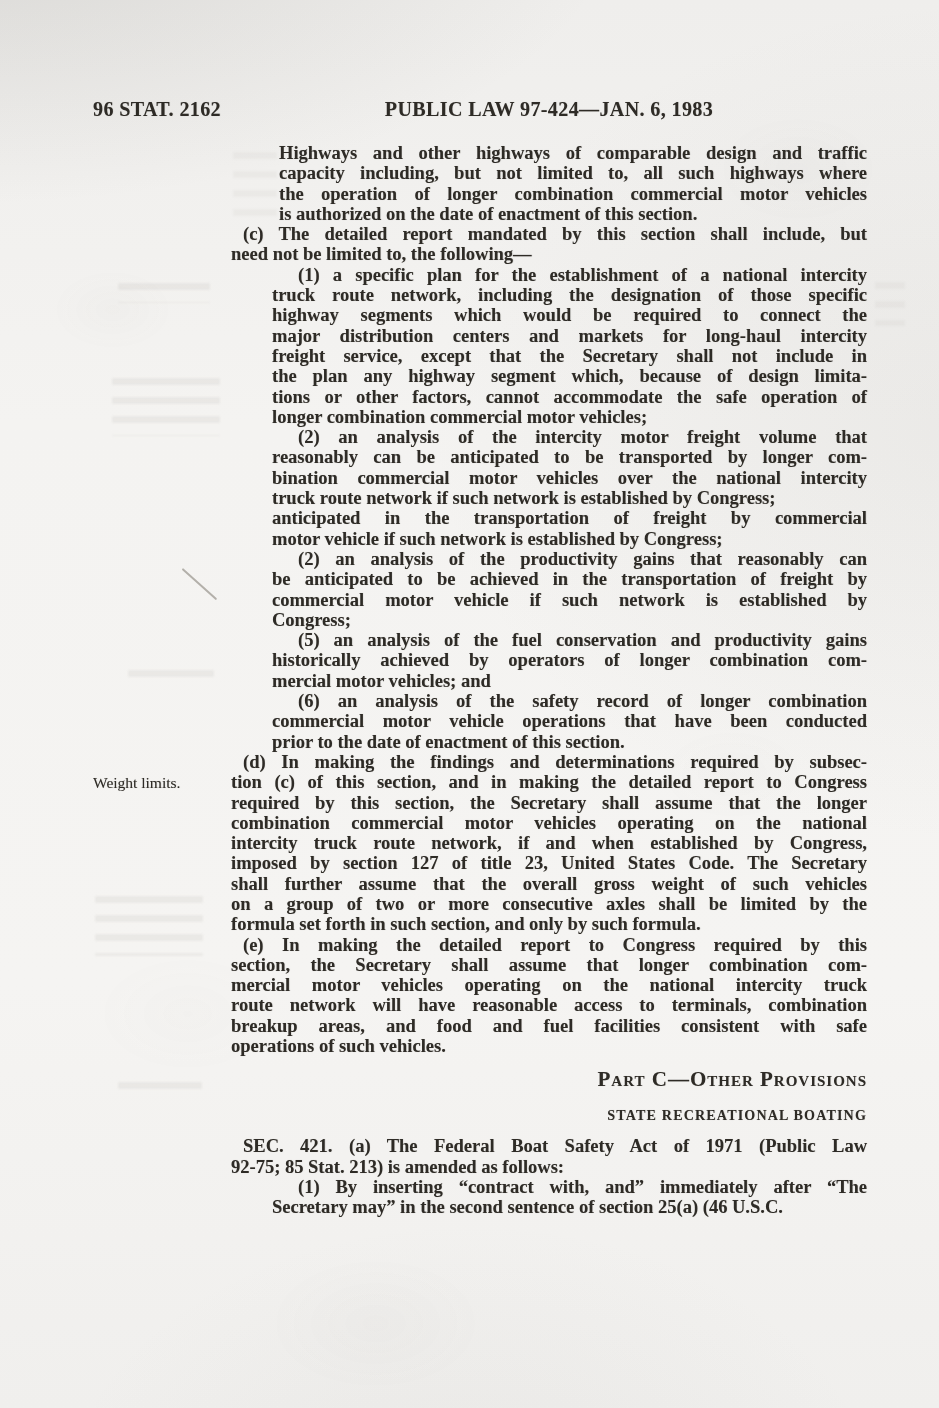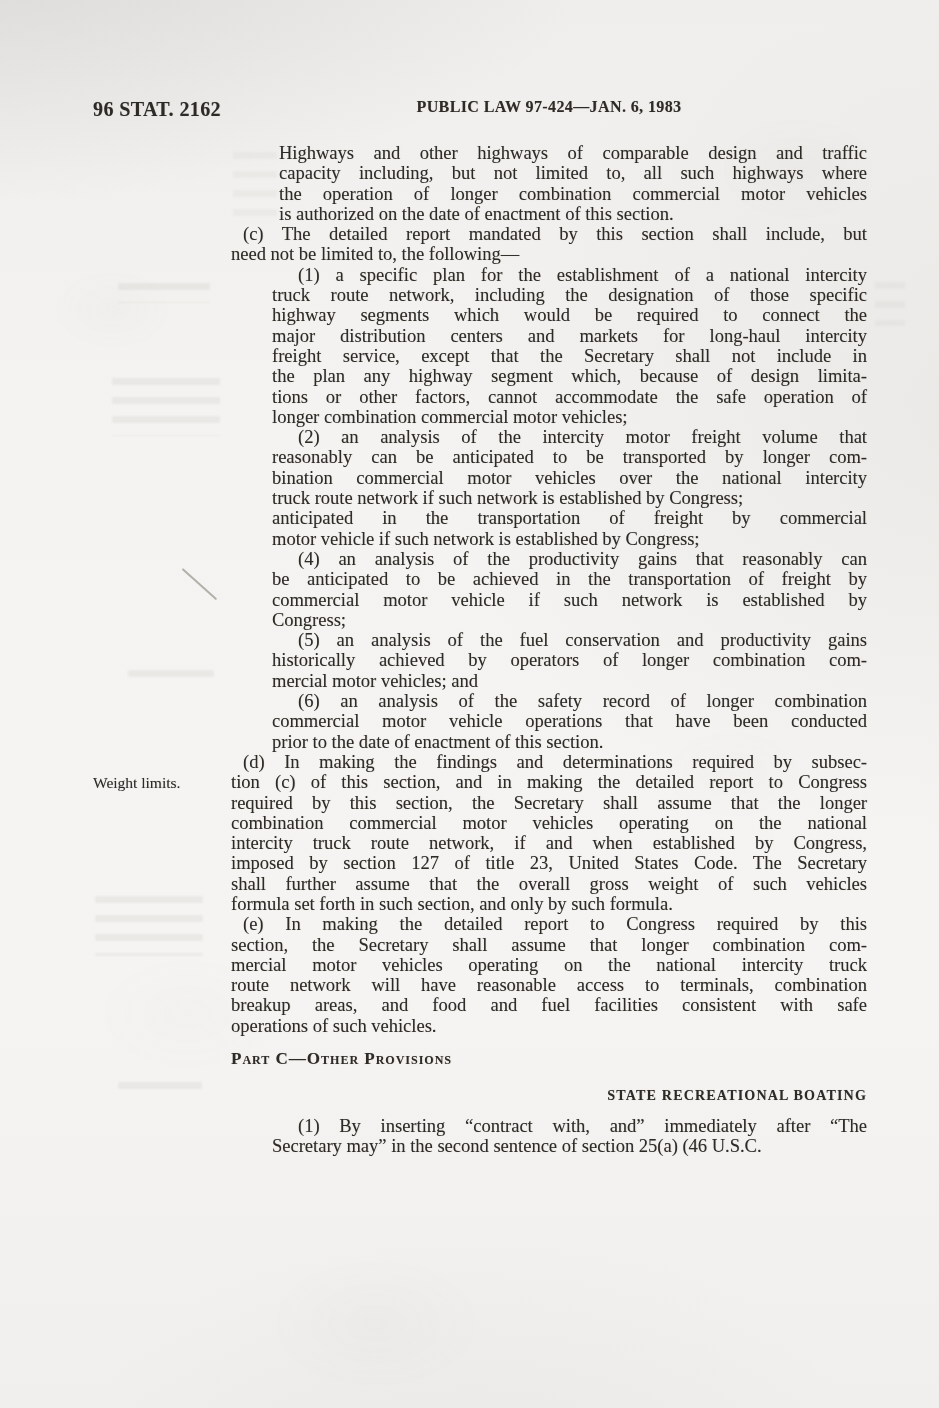--- a/index.html
+++ b/index.html
@@ -22,32 +22,32 @@
     background:
       radial-gradient(90px 60px at 12% 22%, rgba(120,116,108,0.05), transparent 70%),
       radial-gradient(120px 80px at 85% 12%, rgba(120,116,108,0.05), transparent 70%),
       radial-gradient(140px 90px at 20% 72%, rgba(120,116,108,0.04), transparent 70%),
       radial-gradient(110px 70px at 78% 55%, rgba(120,116,108,0.04), transparent 70%),
       radial-gradient(160px 100px at 40% 94%, rgba(120,116,108,0.05), transparent 70%);
   }
   .ink{color:#2e2b26;text-shadow:0.3px 0.3px 0.7px rgba(46,43,38,0.30);}
   
   .hdr-stat{position:absolute;left:93px;top:98px;font-size:20px;font-weight:bold;letter-spacing:0.4px;}
-  .hdr-title{position:absolute;left:231px;top:98px;width:636px;text-align:center;font-size:16px;font-weight:bold;letter-spacing:0.4px;}
+  .hdr-title{position:absolute;left:231px;top:98px;width:636px;text-align:center;font-size:20px;font-weight:bold;letter-spacing:0.4px;}
   
   .column{position:absolute;left:231px;top:143px;width:636px;font-size:18.5px;}
-  .ln{line-height:20.3px;text-align:justify;text-align-last:justify;}
+  .ln{line-height:20.3px;text-align:justify;text-align-last:justify;font-weight:bold;}
   .ln.last{text-align-last:left;}
   .block.flush .ln.first{text-indent:12px;}
   .block.item{margin-left:41px;}
   .block.item .ln.first{text-indent:26px;}
   .block.quote{margin-left:48px;}
   .part-heading{
-    margin-top:12px;margin-bottom:18px;text-align:left;
-    font-weight:bold;font-size:17px;font-variant:small-caps;letter-spacing:1px;line-height:22px;
+    margin-top:12px;margin-bottom:18px;text-align:right;
+    font-weight:bold;font-size:21px;font-variant:small-caps;letter-spacing:1px;line-height:22px;
   }
   .sub-heading{
     margin-bottom:12px;text-align:right;
     font-weight:bold;font-size:14px;letter-spacing:1.2px;line-height:16px;
   }
   
   .margin-note{position:absolute;left:93px;top:774px;font-size:15.5px;line-height:18px;}
   
   .ghost{
     position:absolute;pointer-events:none;opacity:.55;filter:blur(1.3px);
@@ -105,21 +105,21 @@
         <div class="ln first">(2) an analysis of the intercity motor freight volume that</div>
         <div class="ln">reasonably can be anticipated to be transported by longer com-</div>
         <div class="ln">bination commercial motor vehicles over the national intercity</div>
         <div class="ln last">truck route network if such network is established by Congress;</div>
       </div>
       <div class="block item">
         <div class="ln">anticipated in the transportation of freight by commercial</div>
         <div class="ln last">motor vehicle if such network is established by Congress;</div>
       </div>
       <div class="block item">
-        <div class="ln first">(4) an analysis of the productivity gains that reasonably can</div>
+        <div class="ln first">(2) an analysis of the productivity gains that reasonably can</div>
         <div class="ln">be anticipated to be achieved in the transportation of freight by</div>
         <div class="ln">commercial motor vehicle if such network is established by</div>
         <div class="ln last">Congress;</div>
       </div>
       <div class="block item">
         <div class="ln first">(5) an analysis of the fuel conservation and productivity gains</div>
         <div class="ln">historically achieved by operators of longer combination com-</div>
         <div class="ln last">mercial motor vehicles; and</div>
       </div>
       <div class="block item">
@@ -128,31 +128,36 @@
         <div class="ln last">prior to the date of enactment of this section.</div>
       </div>
       <div class="block flush">
         <div class="ln first">(d) In making the findings and determinations required by subsec-</div>
         <div class="ln">tion (c) of this section, and in making the detailed report to Congress</div>
         <div class="ln">required by this section, the Secretary shall assume that the longer</div>
         <div class="ln">combination commercial motor vehicles operating on the national</div>
         <div class="ln">intercity truck route network, if and when established by Congress,</div>
         <div class="ln">imposed by section 127 of title 23, United States Code. The Secretary</div>
         <div class="ln">shall further assume that the overall gross weight of such vehicles</div>
+        <div class="ln">on a group of two or more consecutive axles shall be limited by the</div>
         <div class="ln last">formula set forth in such section, and only by such formula.</div>
       </div>
       <div class="block flush">
         <div class="ln first">(e) In making the detailed report to Congress required by this</div>
         <div class="ln">section, the Secretary shall assume that longer combination com-</div>
         <div class="ln">mercial motor vehicles operating on the national intercity truck</div>
         <div class="ln">route network will have reasonable access to terminals, combination</div>
         <div class="ln">breakup areas, and food and fuel facilities consistent with safe</div>
         <div class="ln last">operations of such vehicles.</div>
       </div>
       <div class="part-heading">Part C—Other Provisions</div>
       <div class="sub-heading">STATE RECREATIONAL BOATING</div>
+      <div class="block flush">
+        <div class="ln first">SEC. 421. (a) The Federal Boat Safety Act of 1971 (Public Law</div>
+        <div class="ln last">92-75; 85 Stat. 213) is amended as follows:</div>
+      </div>
       <div class="block item">
         <div class="ln first">(1) By inserting “contract with, and” immediately after “The</div>
         <div class="ln last">Secretary may” in the second sentence of section 25(a) (46 U.S.C.</div>
       </div>
     </main>
 
 </div>
 
 </body></html>

